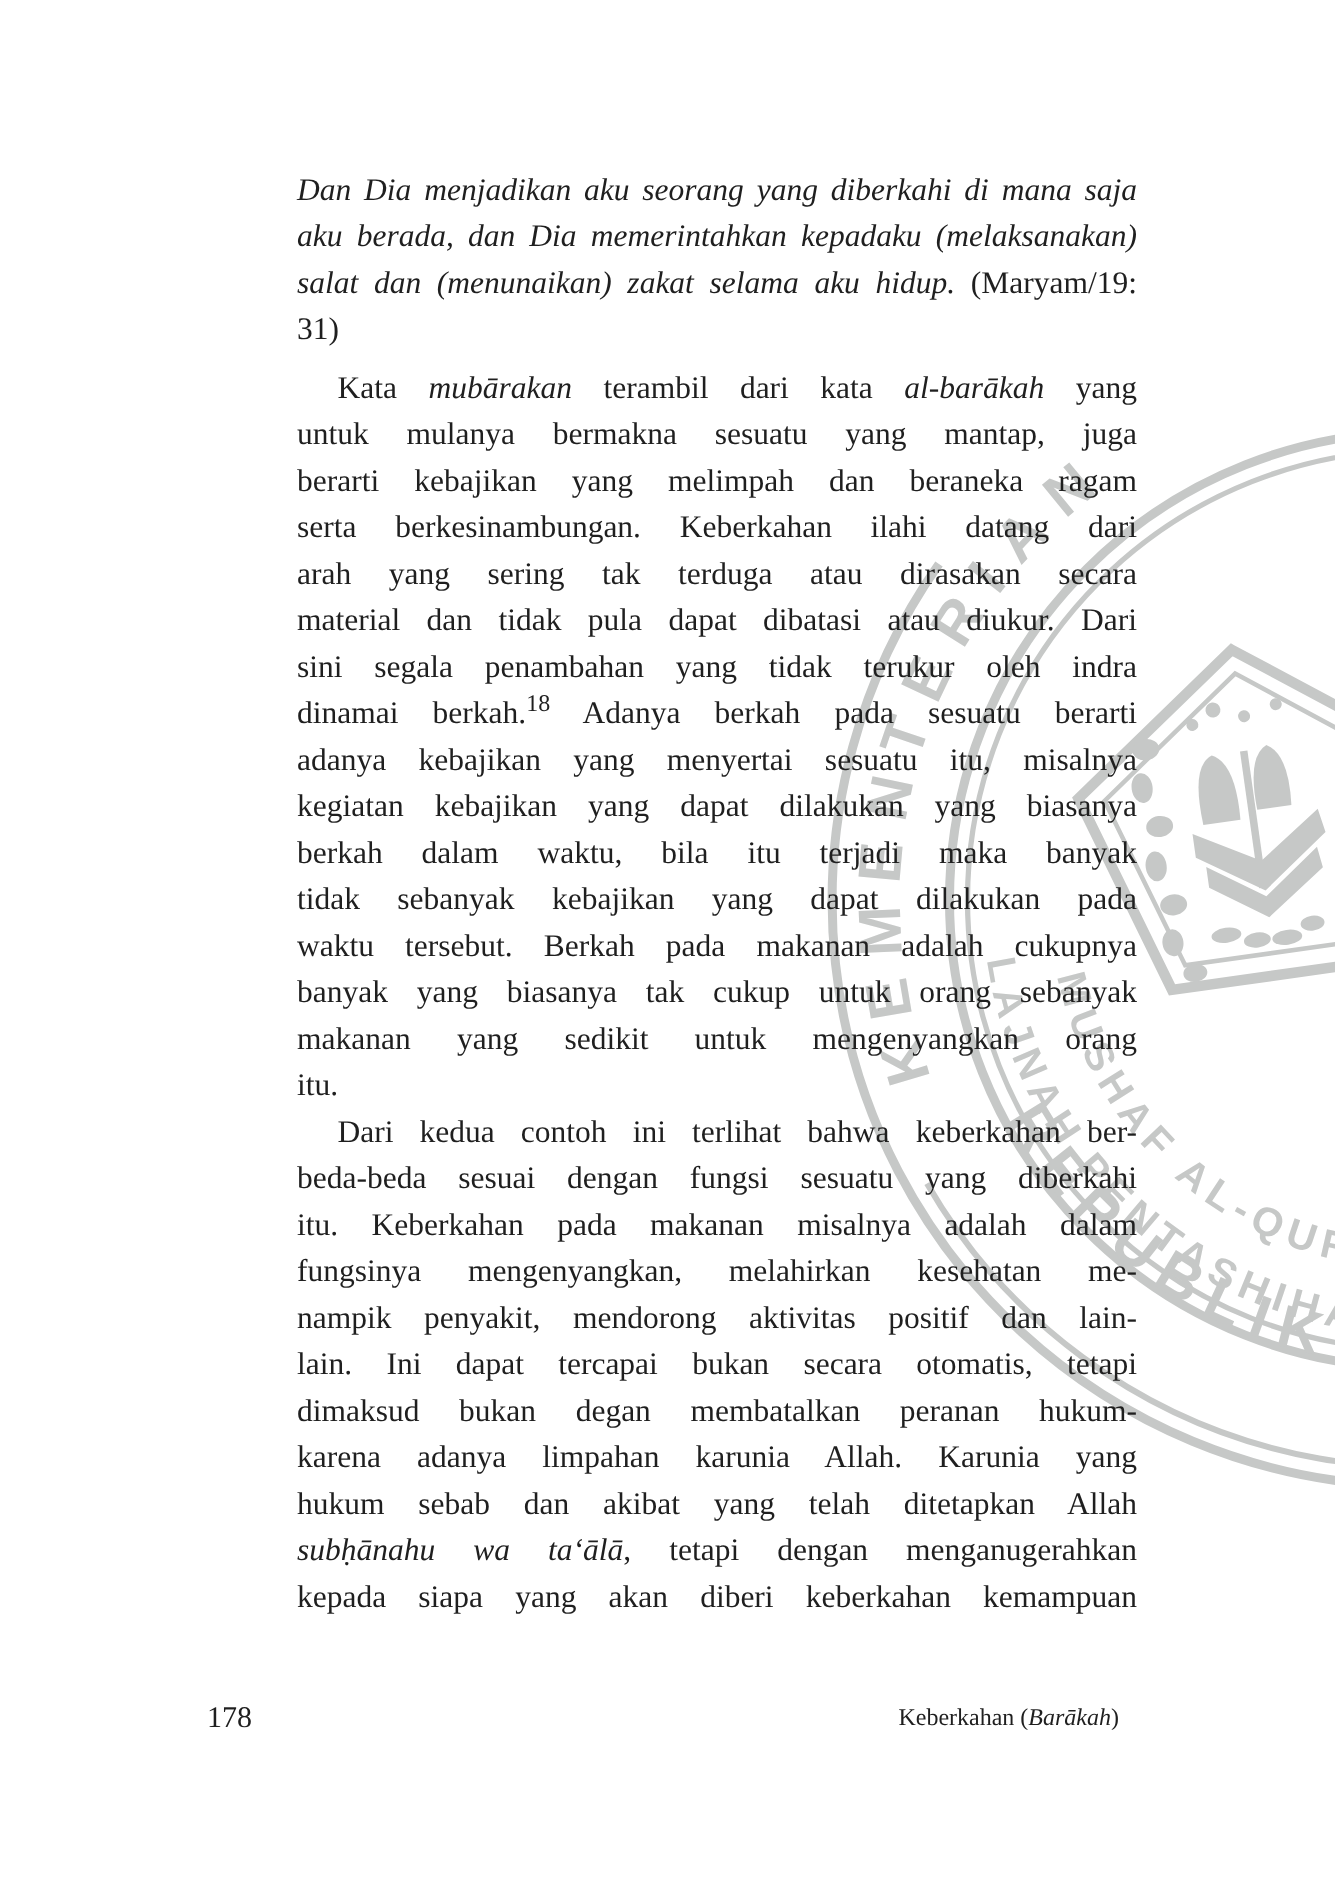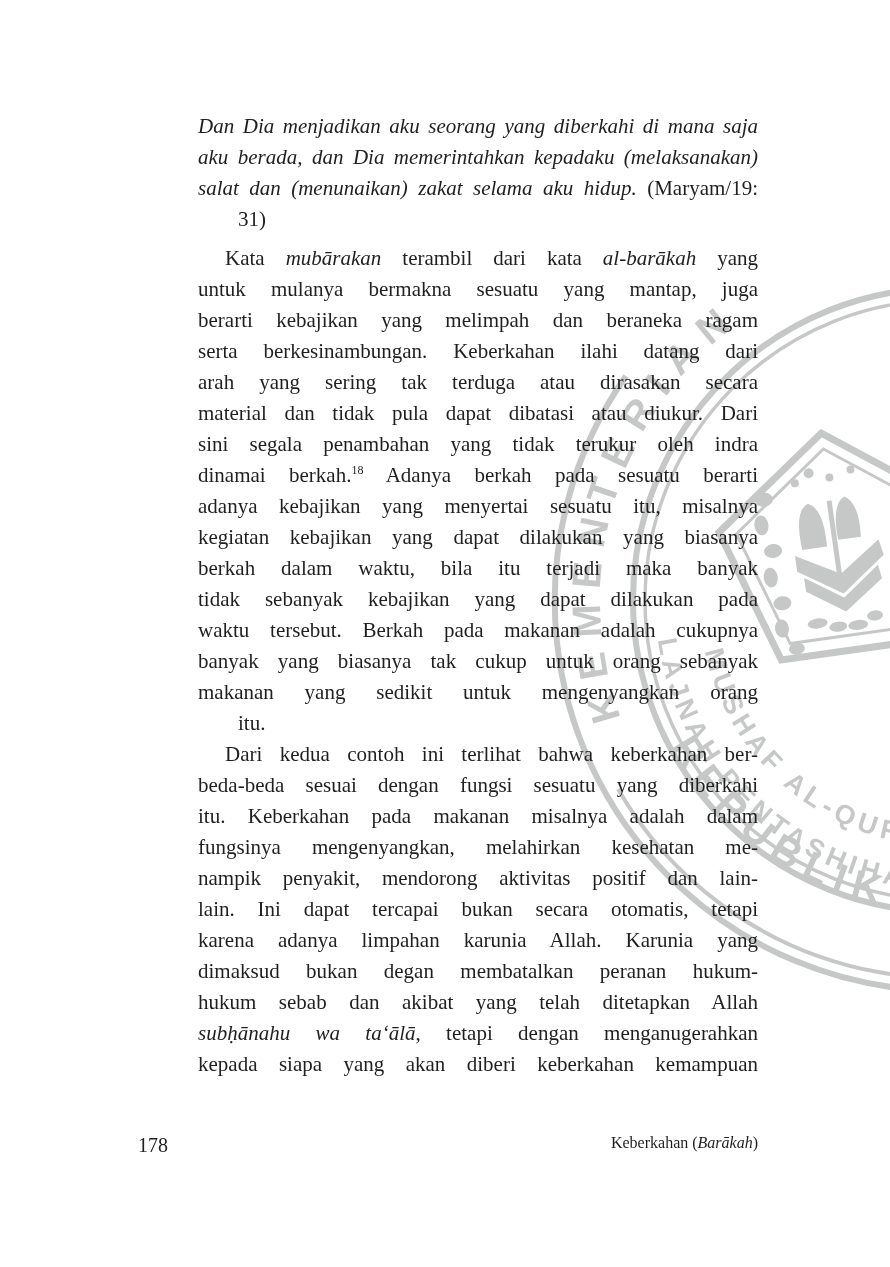--- a/index.html
+++ b/index.html
@@ -25,28 +25,28 @@
   
   .textblock{
     position:absolute;
     left:198px;top:111px;width:560px;
     font-size:21px;line-height:31px;
   }
   .quote{font-style:italic;margin:0 0 8px 0;}
   .quote .rm{font-style:normal;}
   .para{margin:0;}
   .ln{text-align:justify;text-align-last:justify;}
-  .ln.end{text-align-last:left;margin-left:40px;}
+  .ln.end{text-align-last:left;}
   .ln.ind{text-indent:27px;}
-  sup{font-size:12px;line-height:0;vertical-align:baseline;position:relative;top:-8px;}
+  sup{font-size:16px;line-height:0;vertical-align:baseline;position:relative;top:-8px;}
   
   .footer{
     position:absolute;
-    left:138px;right:132px;top:1134px;
-    display:flex;justify-content:space-between;align-items:flex-start;
+    left:138px;right:144px;top:1134px;
+    display:flex;justify-content:space-between;align-items:center;
     font-size:20px;
   }
   .running-title{font-size:16px;}
 </style>
 </head>
 <body>
 
 <div class="page">
 
   <svg class="stamp" width="890" height="1267" viewBox="0 0 890 1267" aria-hidden="true">
@@ -135,22 +135,22 @@
         <div class="ln">makanan yang sedikit untuk mengenyangkan orang</div>
         <div class="ln end">itu.</div>
       </div>
     <div class="para">
         <div class="ln ind">Dari kedua contoh ini terlihat bahwa keberkahan ber-</div>
         <div class="ln">beda-beda sesuai dengan fungsi sesuatu yang diberkahi</div>
         <div class="ln">itu. Keberkahan pada makanan misalnya adalah dalam</div>
         <div class="ln">fungsinya mengenyangkan, melahirkan kesehatan me-</div>
         <div class="ln">nampik penyakit, mendorong aktivitas positif dan lain-</div>
         <div class="ln">lain. Ini dapat tercapai bukan secara otomatis, tetapi</div>
+        <div class="ln">dimaksud bukan degan membatalkan peranan hukum-</div>
         <div class="ln">karena adanya limpahan karunia Allah. Karunia yang</div>
-        <div class="ln">dimaksud bukan degan membatalkan peranan hukum-</div>
         <div class="ln">hukum sebab dan akibat yang telah ditetapkan Allah</div>
         <div class="ln"><em>subḥānahu wa ta‘ālā</em>, tetapi dengan menganugerahkan</div>
         <div class="ln">kepada siapa yang akan diberi keberkahan kemampuan</div>
       </div>
   </div>
 
   <div class="footer">
     <span>178</span>
     <span class="running-title"><span>Keberkahan (</span><em>Barākah</em><span>)</span></span>
   </div>

